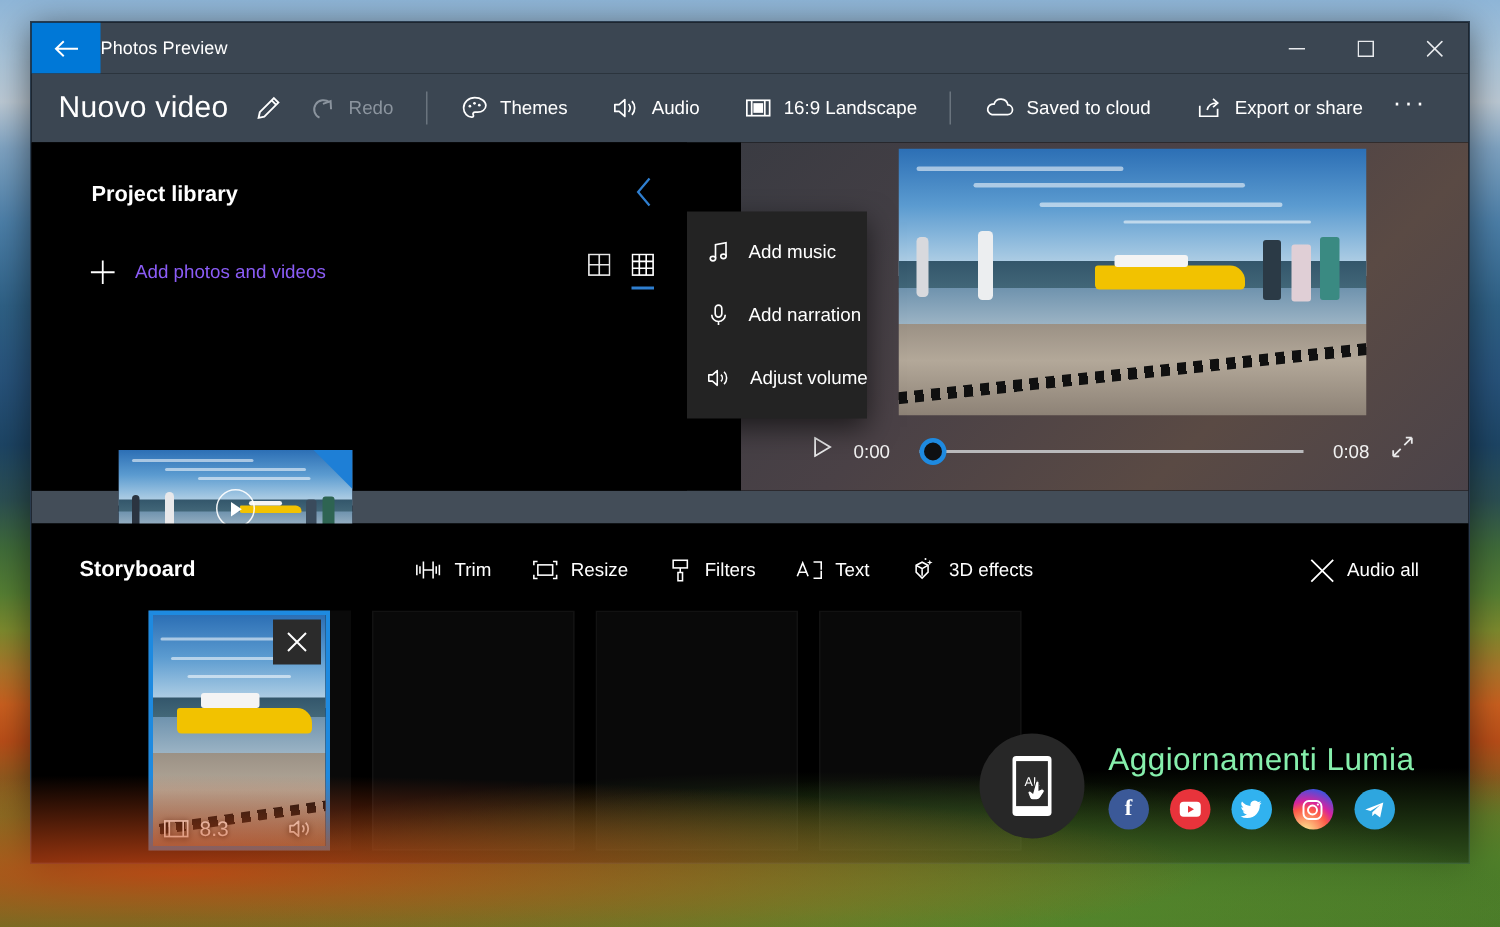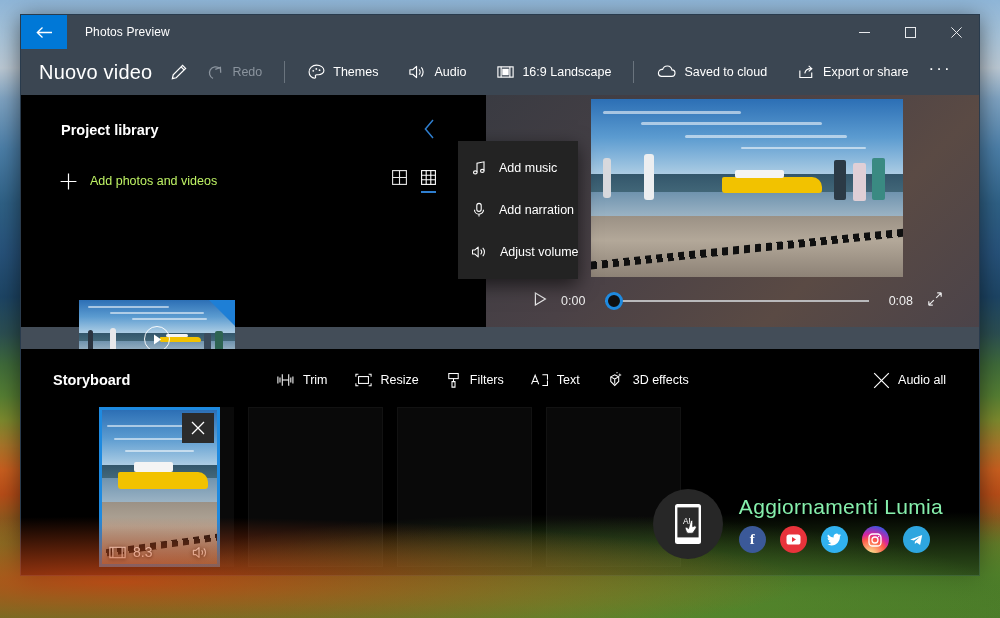--- a/index.html
+++ b/index.html
@@ -44,21 +44,21 @@
   
   .titlebar {
     height: 34px; background: #3b4652; display: flex; align-items: stretch;
     flex: 0 0 34px;
   }
   .back-btn {
     width: 46px; background: #0078d7; display: flex; align-items: center;
     justify-content: center; color: #fff; font-size: 15px;
   }
   .app-title {
-    display: flex; align-items: center; padding-left: 18px;
+    display: flex; align-items: center; 
     color: #fff; font-size: 12px; letter-spacing: .1px; flex: 1;
   }
   .wincontrols { display: flex; }
   .wc {
     width: 46px; display: flex; align-items: center; justify-content: center;
     color: #e8eaed; font-size: 12px;
   }
   .wc svg { display: block; }
 
   
@@ -72,35 +72,35 @@
     font-size: 12.5px; padding: 0 10px; height: 34px; white-space: nowrap;
   }
   .tb-item.pencil { padding: 0 8px; margin-left: 10px; }
   .tb-item.disabled { color: #8b949e; align-items: center; }
   .tb-sep { width: 1px; height: 22px; background: #6a747e; margin: 0 12px; }
   .ellipsis { color:#fff; font-size: 17px; letter-spacing: 2px; padding: 0 6px 6px 10px;}
   .icn { display: inline-flex; align-items:center; justify-content:center; }
   .icn svg { display: block; }
 
   
-  .upper { flex: 0 0 232px; display: flex; background: #000; position: relative; }
+  .upper { flex: 0 0 232px; display: flex; background: #000; position: relative; gap: 36px; }
   .library {
     width: 437px; background: #000; padding: 22px 0 0 0; position: relative;
   }
   .lib-head {
     display: flex; align-items: center; padding: 0 22px 0 40px;
     height: 26px;
   }
   .lib-title { color: #fff; font-size: 14.5px; font-weight: bold; flex: 1; }
   .collapse { color: #2f7fd0; font-size: 21px; font-weight: 300; line-height: 1;}
   .lib-toolrow {
     display: flex; align-items: center; padding: 0 22px 0 38px;
     margin-top: 24px; height: 28px;
   }
-  .add-media { display: flex; align-items: center; gap: 12px; color: #bef264; font-size: 12.5px; }
+  .add-media { display: flex; align-items: center; gap: 12px; color: #8b5cf6; font-size: 12.5px; }
   .viewmodes { margin-left: auto; display: flex; gap: 14px; align-items: flex-end; }
   .vm { color: #e6e6e6; padding-bottom: 4px; }
   .vm.active { border-bottom: 2px solid #2f7fd0; padding-bottom: 2px; }
 
   .lib-thumb {
     position: absolute; left: 58px; top: 205px; width: 156px; height: 78px;
     overflow: hidden; background: #1a2535;
   }
   .playbadge {
     position: absolute; left: 50%; top: 50%; transform: translate(-50%,-50%);
@@ -110,21 +110,20 @@
   }
   .corner-tri {
     position: absolute; right: 0; top: 0; width: 0; height: 0;
     border-top: 26px solid #1e7fd6; border-left: 26px solid transparent;
   }
 
   
   .preview {
     flex: 1; position: relative;
     background: linear-gradient(135deg,#3a3b42 0%, #4a4146 40%, #5a4a44 70%, #4b4349 100%);
-    margin-left: 28px;
   }
   .preview-video {
     position: absolute; left: 105px; top: 4px; width: 312px; height: 178px;
     overflow: hidden;
   }
   .pv-controls {
     position: absolute; left: 0; right: 0; bottom: 16px;
     display: flex; align-items: center; padding: 0 36px 0 48px; gap: 14px;
   }
   .pv-icon { color: #e9e9ea; }

